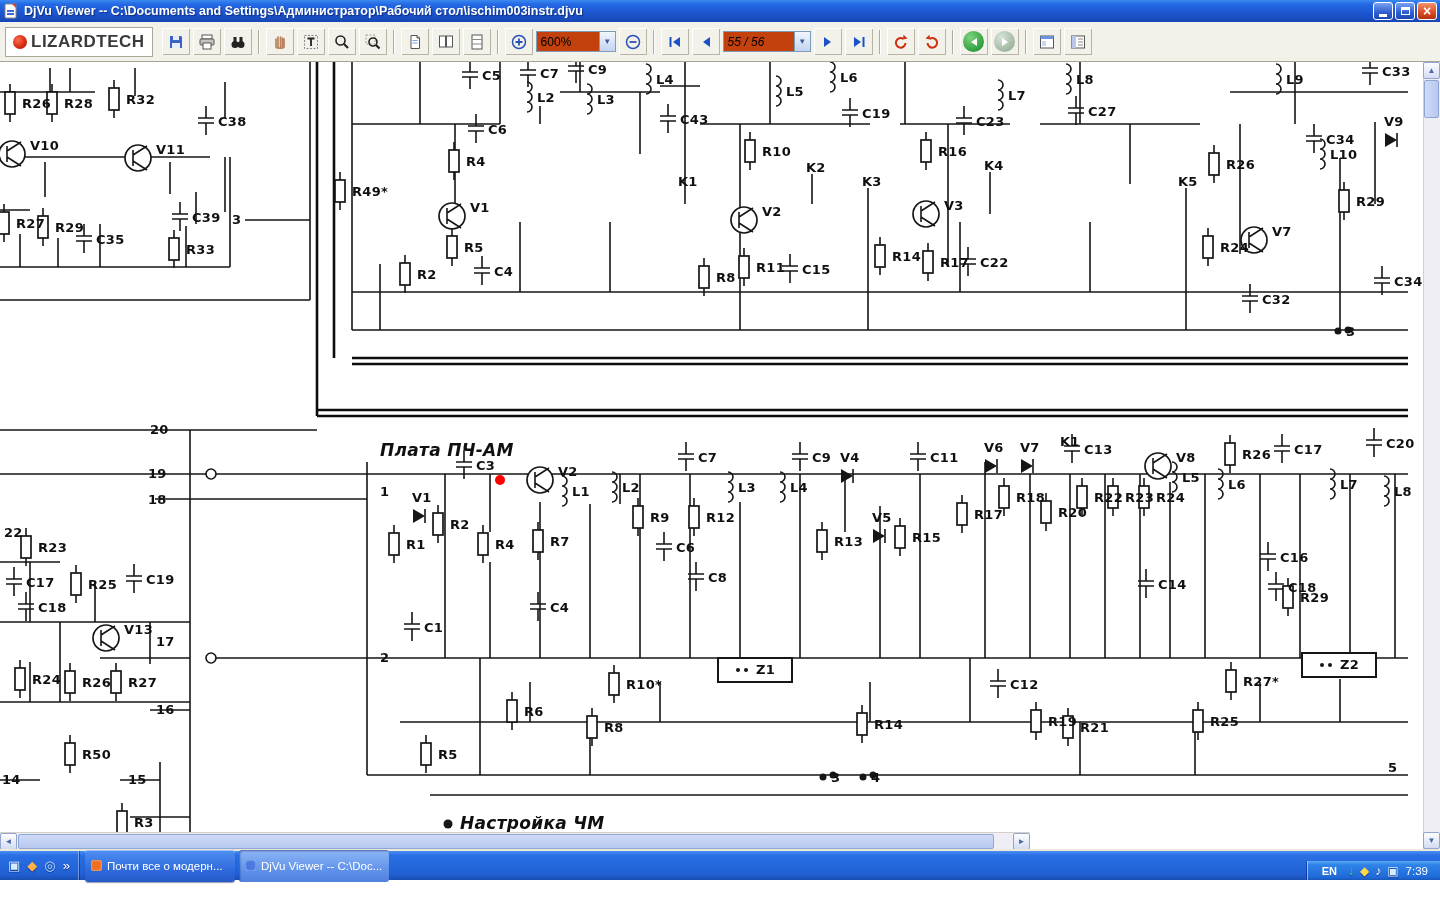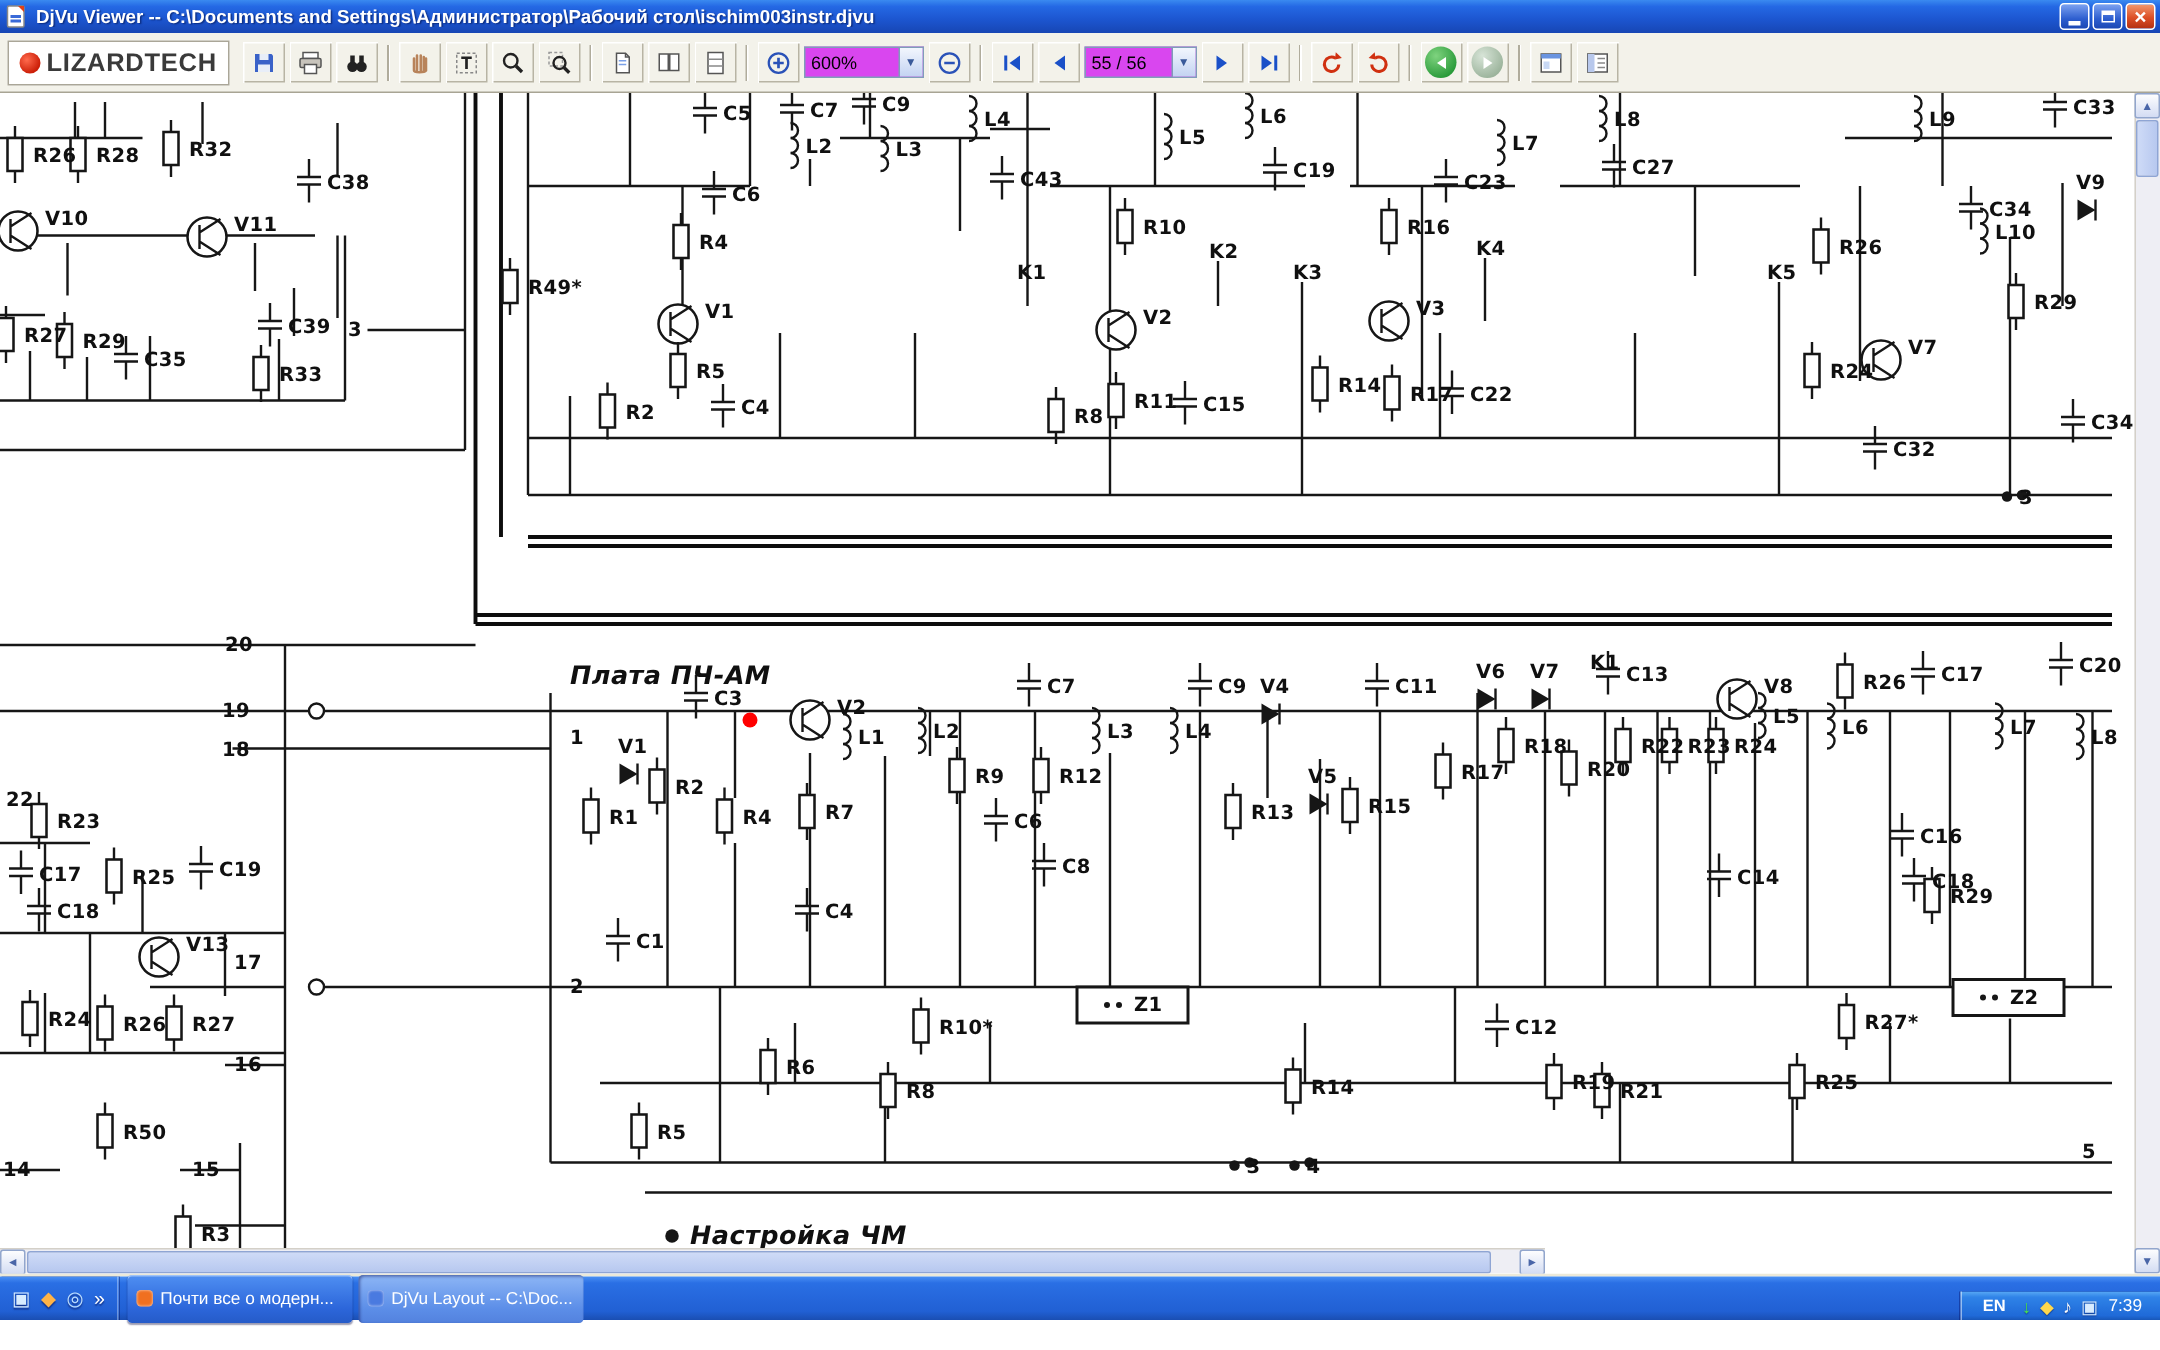--- a/index.html
+++ b/index.html
@@ -33,28 +33,28 @@
   .logo { height:30px; background:#fff; border:1px solid #aaa698; display:flex;
     align-items:center; gap:4px; padding:0 7px; margin-right:6px; }
   .logo-mark { width:14px; height:14px; border-radius:50%;
     background:radial-gradient(circle at 35% 35%, #ff6a4d, #cc1f08 70%); display:inline-block; }
   .logo-text { font-size:17px; font-weight:bold; letter-spacing:.5px; color:#3a3a3a; }
   .tbtn { width:28px; height:27px; display:flex; align-items:center; justify-content:center;
     background:#f3f2ea; border:none; cursor:pointer;
     box-shadow:inset 1px 1px 0 #ffffff, inset -1px -1px 0 #b8b4a4; }
   .tsep { width:2px; height:24px; margin:0 3px;
     background:linear-gradient(90deg,#b0ac9c 50%,#fff 50%); }
-  .combo { height:21px; background:#d946ef; border:1px solid #7f9db9; display:flex;
+  .combo { height:21px; background:#c2410c; border:1px solid #7f9db9; display:flex;
     align-items:center; font-size:12px; cursor:pointer; }
   .combo-val { flex:1; padding:0 4px; white-space:nowrap; }
   .combo-btn { width:16px; height:100%; background:linear-gradient(180deg,#f2f6fd,#c3d3f2);
     border-left:1px solid #7f9db9; color:#3a5a9a; font-size:8px; display:flex;
     align-items:center; justify-content:center; }
   .zoom-combo { width:80px; }
-  .page-combo { width:75px; }
+  .page-combo { width:88px;font-style:italic; }
   .navcirc { width:21px; height:21px; border-radius:50%; display:flex; align-items:center; justify-content:center; }
   .navcirc.back { background:radial-gradient(circle at 35% 30%, #7fd37f, #2a9b3a 75%); }
   .navcirc.fwd  { background:radial-gradient(circle at 35% 30%, #d7e4d7, #9cb49c 75%); }
 
   
   .content { position:relative; height:787px; background:#fff; overflow:hidden; }
   #schem { position:absolute; left:0; top:0; background:#fff; }
   .w   { stroke:#161616; stroke-width:1.6; fill:none; }
   .bus { stroke:#0d0d0d; stroke-width:2.6; fill:none; }
   .rr  { fill:#fff; stroke:#161616; stroke-width:1.7; }
@@ -702,21 +702,21 @@
         <span class="qicon" style="color: rgb(191, 224, 255);">◎</span>
         <span class="qicon" style="color: rgb(255, 255, 255);">»</span>
       </div>
     <div class="tasks" id="tasks">
         <div class="task">
           <span class="task-ic" style="background: rgb(240, 112, 32);"></span>
           <span class="task-lb">Почти все о модерн...</span>
         </div>
         <div class="task active">
           <span class="task-ic" style="background: rgb(74, 122, 224);"></span>
-          <span class="task-lb">DjVu Layout -- C:\Doc...</span>
+          <span class="task-lb">DjVu Viewer -- C:\Doc...</span>
         </div>
       </div>
     <div class="tray">
       <span class="lang">EN</span>
       <span id="trayicons" style="display:flex;gap:6px;align-items:center;">
           <span class="ticon" style="color: rgb(73, 226, 76);">↓</span>
           <span class="ticon" style="color: rgb(255, 216, 77);">◆</span>
           <span class="ticon" style="color: rgb(255, 255, 255);">♪</span>
           <span class="ticon" style="color: rgb(216, 236, 255);">▣</span>
         </span>

